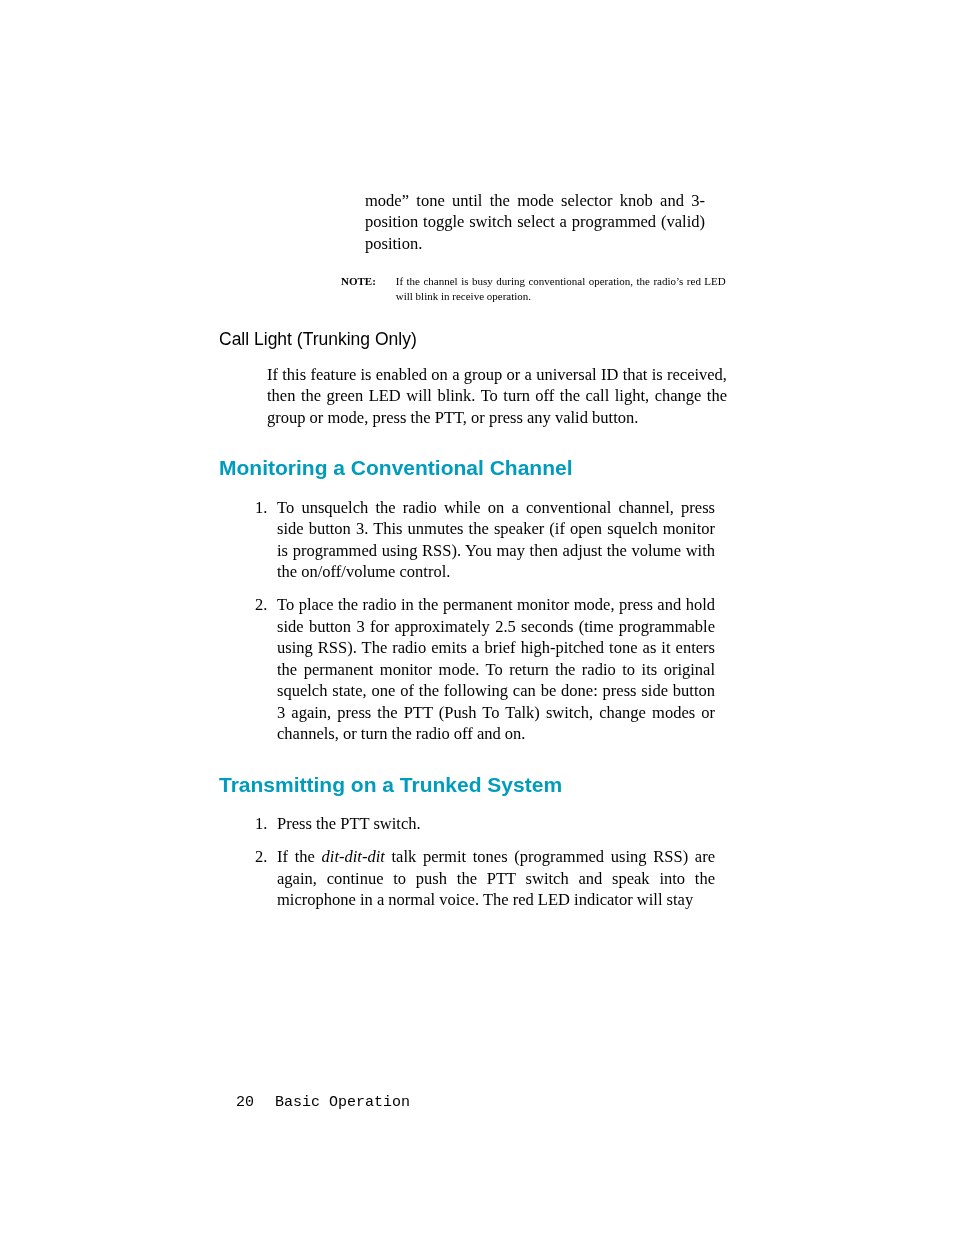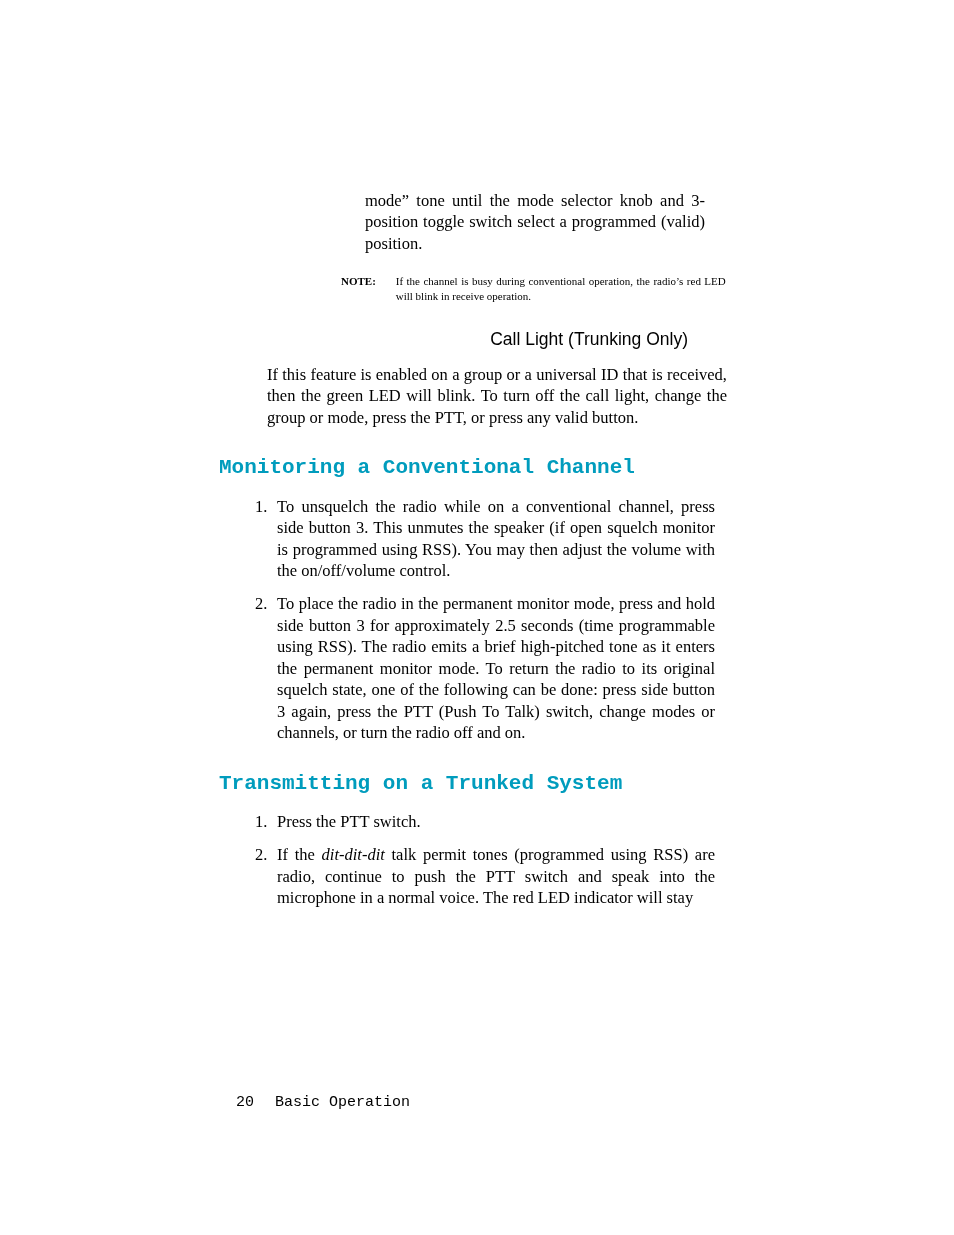--- a/index.html
+++ b/index.html
@@ -41,32 +41,31 @@
     vertical-align: top;
     width: 330px;
     text-align: justify;
   }
   .subhead {
     font-family: "Frutiger", "Myriad Pro", "Segoe UI", "Helvetica Neue", Arial, sans-serif;
     font-size: 17.5px;
     font-weight: 400;
     color: #000;
     margin: 26px 0 14px -6px;
-    text-align: right;
   }
   .body-para {
     margin-left: 42px;
     width: 460px;
     font-size: 16.5px;
     line-height: 1.3;
     text-align: justify;
     margin-bottom: 14px;
   }
   .section-head {
-    font-family: Liberation Mono, monospace;
+    font-family: Liberation Sans, sans-serif;
     font-size: 21px;
     font-weight: 700;
     color: #009cbd;
     margin: 28px 0 14px -6px;
   }
   .numlist {
     margin-left: 30px;
     width: 460px;
     font-size: 16.5px;
     line-height: 1.3;
@@ -126,21 +125,21 @@
 
   <div class="section-head">Transmitting on a Trunked System</div>
 
   <ol class="numlist">
     <li>
       <span class="num">1.</span>
       <span class="txt">Press the PTT switch.</span>
     </li>
     <li>
       <span class="num">2.</span>
-      <span class="txt"><span>If the </span><span class="italic">dit-dit-dit</span><span> talk permit tones (programmed using RSS) are radio, continue to push the PTT switch and speak into the microphone in a normal voice. The red LED indicator will stay</span></span>
+      <span class="txt"><span>If the </span><span class="italic">dit-dit-dit</span><span> talk permit tones (programmed using RSS) are again, continue to push the PTT switch and speak into the microphone in a normal voice. The red LED indicator will stay</span></span>
     </li>
   </ol>
 
   <div class="footer">
     <span class="pn">20</span>
     <span>Basic Operation</span>
   </div>
 
 </div>
 

